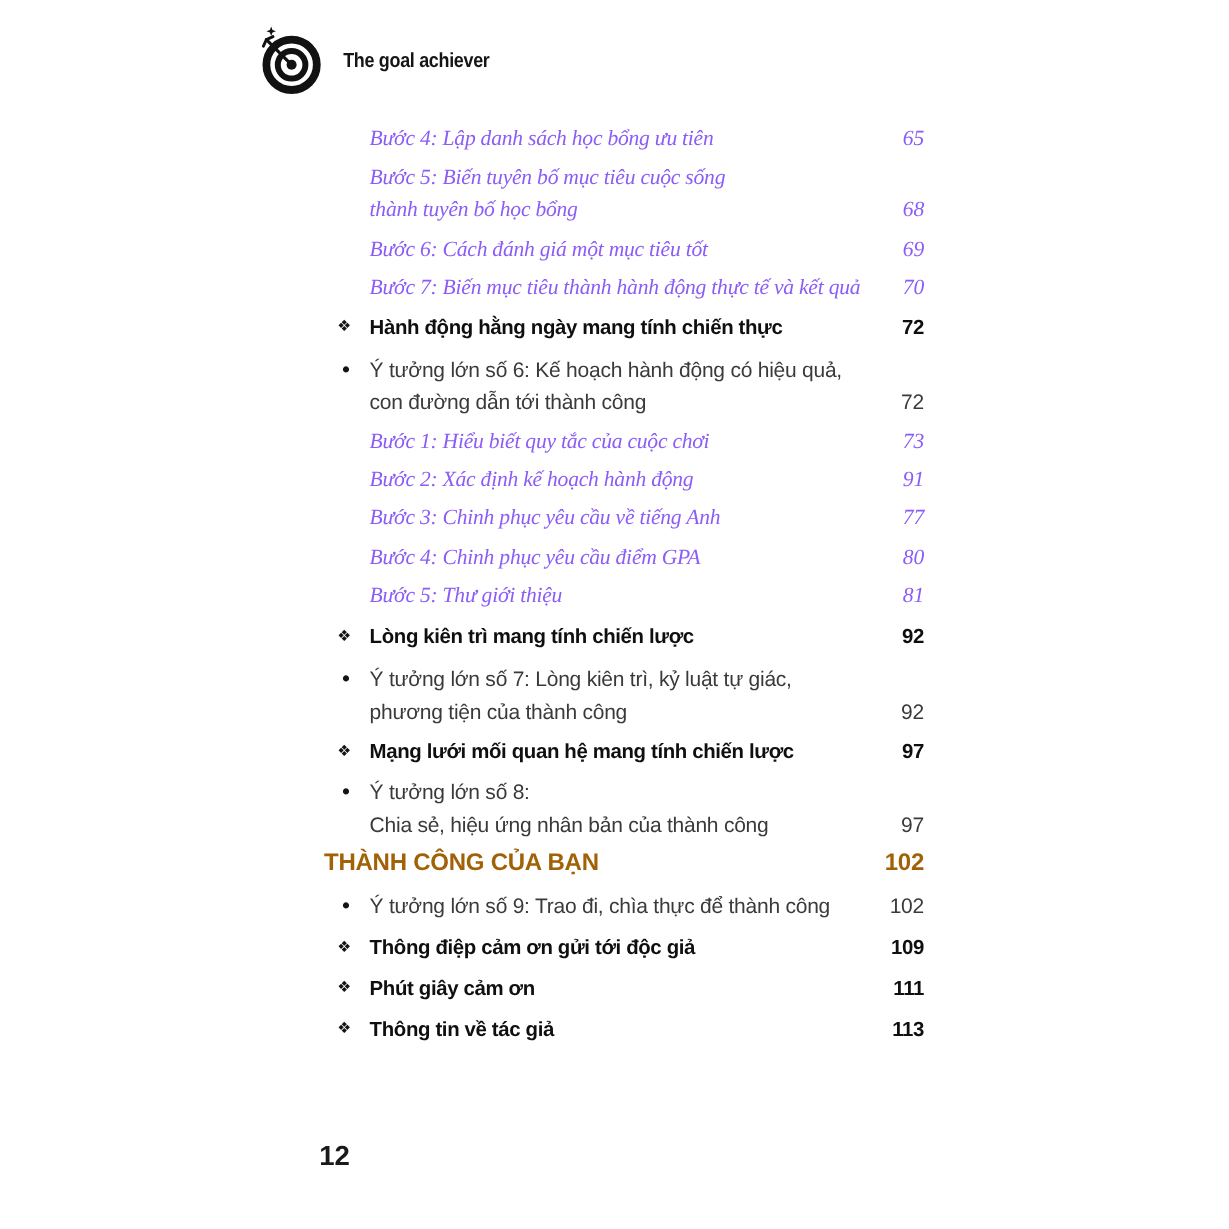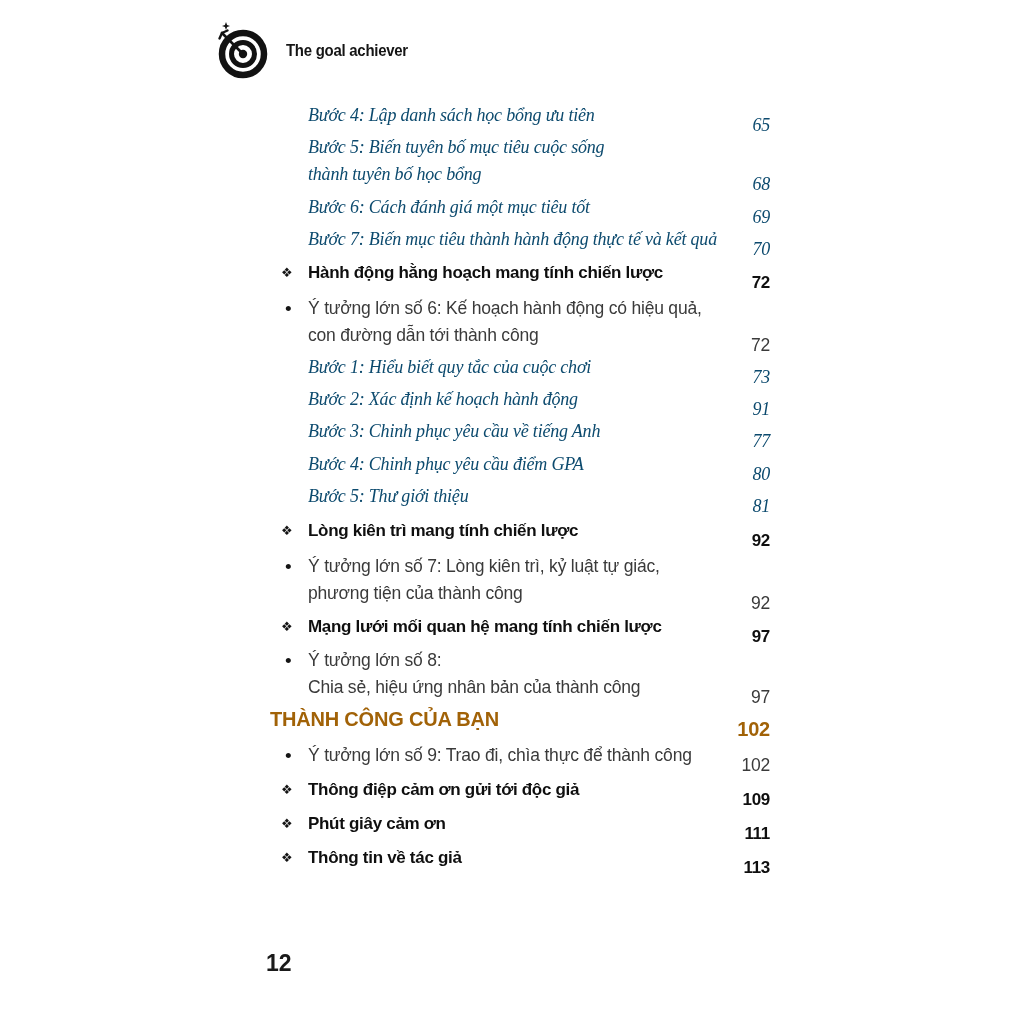--- a/index.html
+++ b/index.html
@@ -12,25 +12,25 @@
          letter-spacing:-0.3px;transform:scaleX(0.88);transform-origin:left top;white-space:nowrap;}
 
   
   .row{position:absolute;left:270px;width:500px;height:27px;}
   .row .txt{display:block;padding-left:38px;white-space:nowrap;line-height:27px;}
   .row.two{height:54px;}
   .two .txt span{display:block;line-height:27px;white-space:nowrap;}
   .mark{position:absolute;top:0;line-height:27px;color:#141414;}
   .section .mark{left:11px;font-size:13px;font-family:"DejaVu Sans",sans-serif;}
   .idea .mark{left:15px;font-size:19px;}
-  .pg{position:absolute;right:0;top:0;line-height:27px;white-space:nowrap;margin-top:10px;}
+  .pg{position:absolute;right:0;top:0;line-height:27px;white-space:nowrap;}
   .two .pg{top:27px;}
 
   .step{font-family:"Liberation Serif","DejaVu Serif",serif;font-style:italic;
-        font-size:18px;color:#0c4a6e;letter-spacing:-0.2px;}
+        font-size:18px;color:#8b5cf6;letter-spacing:-0.2px;}
   .section{font-weight:bold;font-size:17px;color:#0f0f0f;letter-spacing:-0.3px;}
   .idea{font-size:17.5px;color:#3a3a3a;letter-spacing:-0.2px;}
   .chapter{font-weight:bold;font-size:20px;color:#a16207;letter-spacing:-0.2px;}
   .chapter .txt{padding-left:0;}
 
   
   .folio{position:absolute;left:266px;top:950px;font-size:23px;font-weight:bold;color:#1a1a1a;}
 </style>
 </head>
 <body>
@@ -66,21 +66,21 @@
     <span class="pg">69</span>
   </div>
 
   <div class="row step" style="top:226px">
     <span class="txt">Bước 7: Biến mục tiêu thành hành động thực tế và kết quả</span>
     <span class="pg">70</span>
   </div>
 
   <div class="row section" style="top:259px">
     <span class="mark">❖</span>
-    <span class="txt">Hành động hằng hoạch mang tính chiến lược</span>
+    <span class="txt">Hành động hằng ngày mang tính chiến thực</span>
     <span class="pg">72</span>
   </div>
 
   <div class="row idea two" style="top:295px">
     <span class="mark">•</span>
     <span class="txt">
       <span>Ý tưởng lớn số 6: Kế hoạch hành động có hiệu quả,</span>
       <span>con đường dẫn tới thành công</span>
     </span>
     <span class="pg">72</span>

